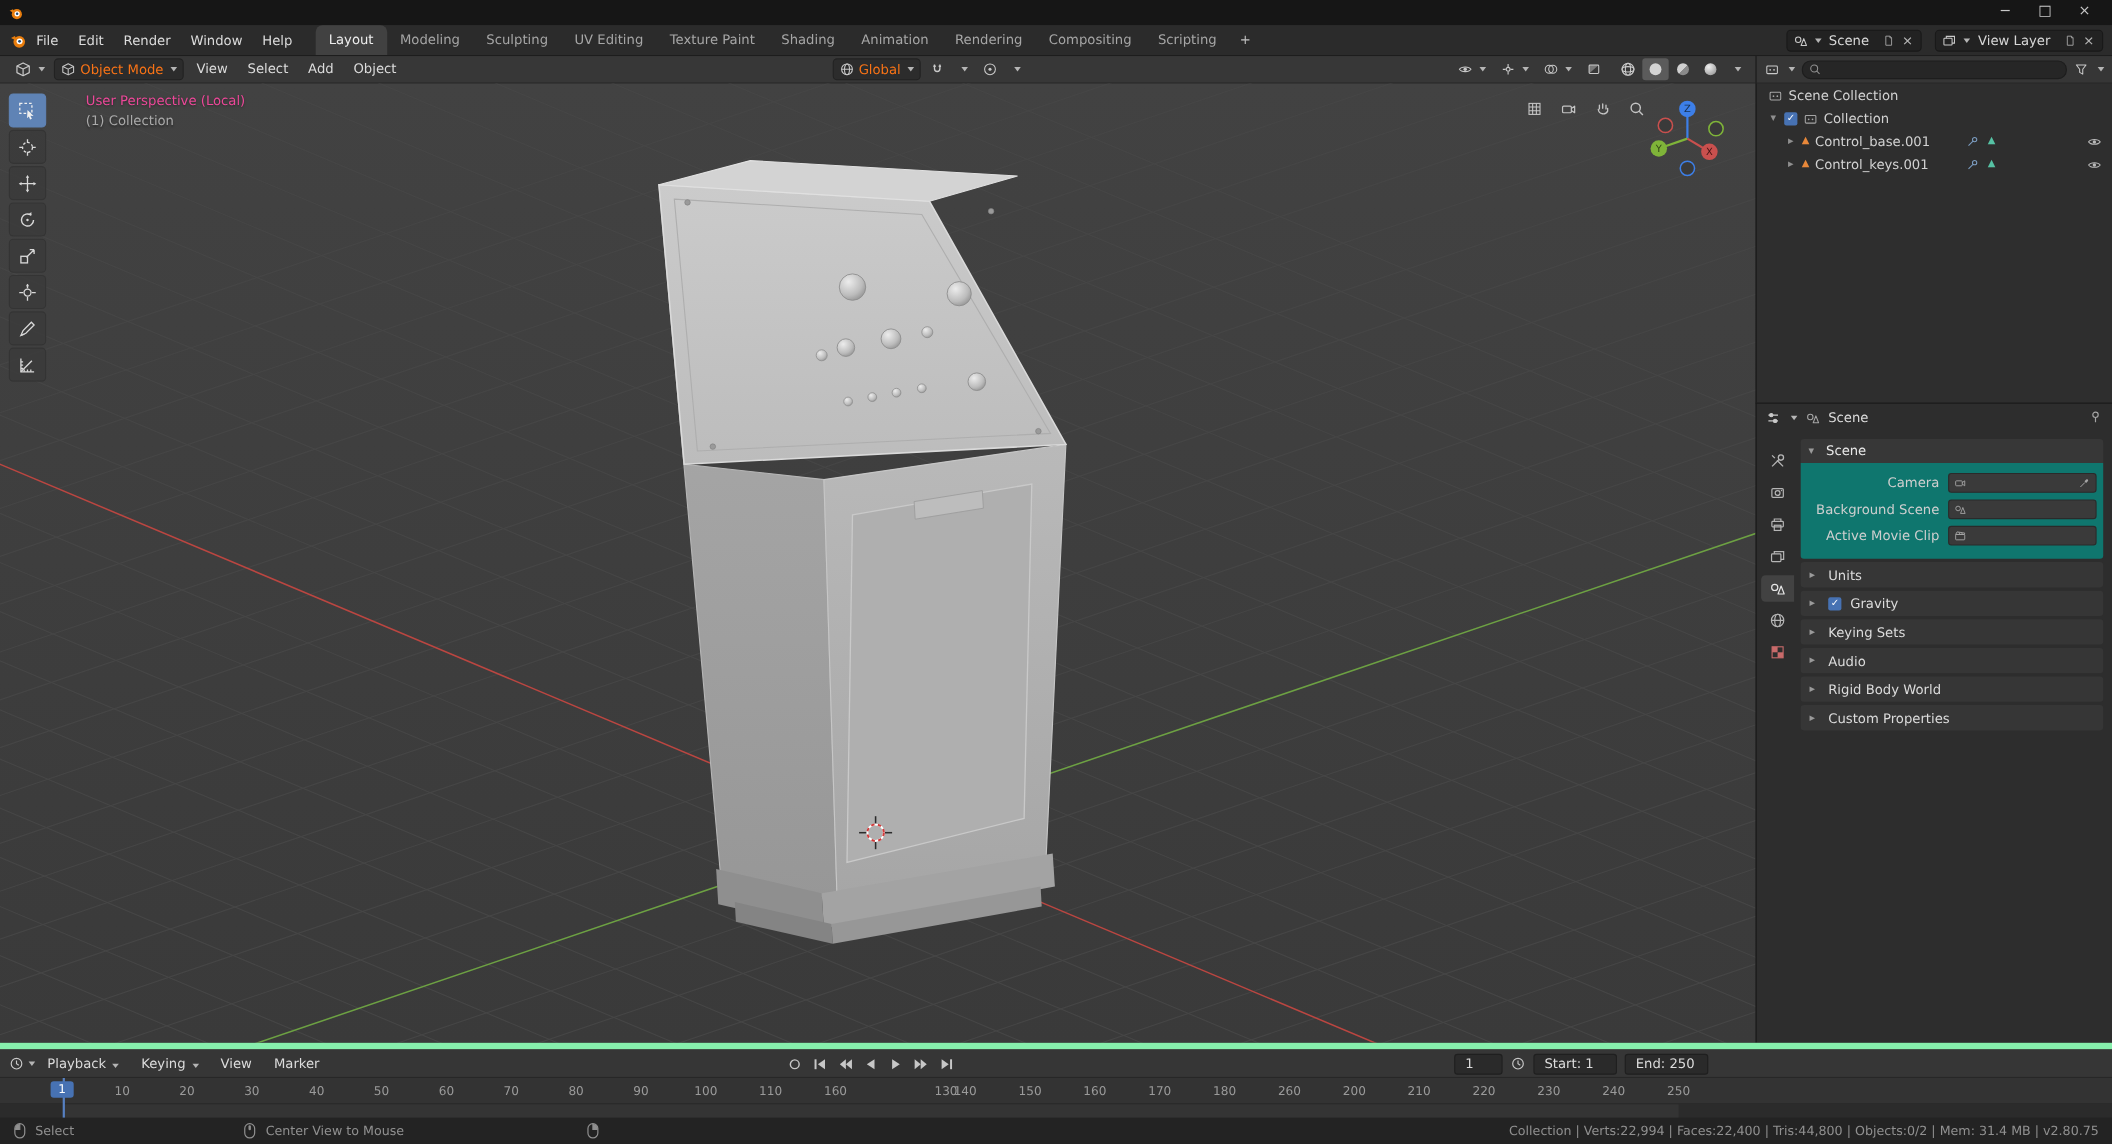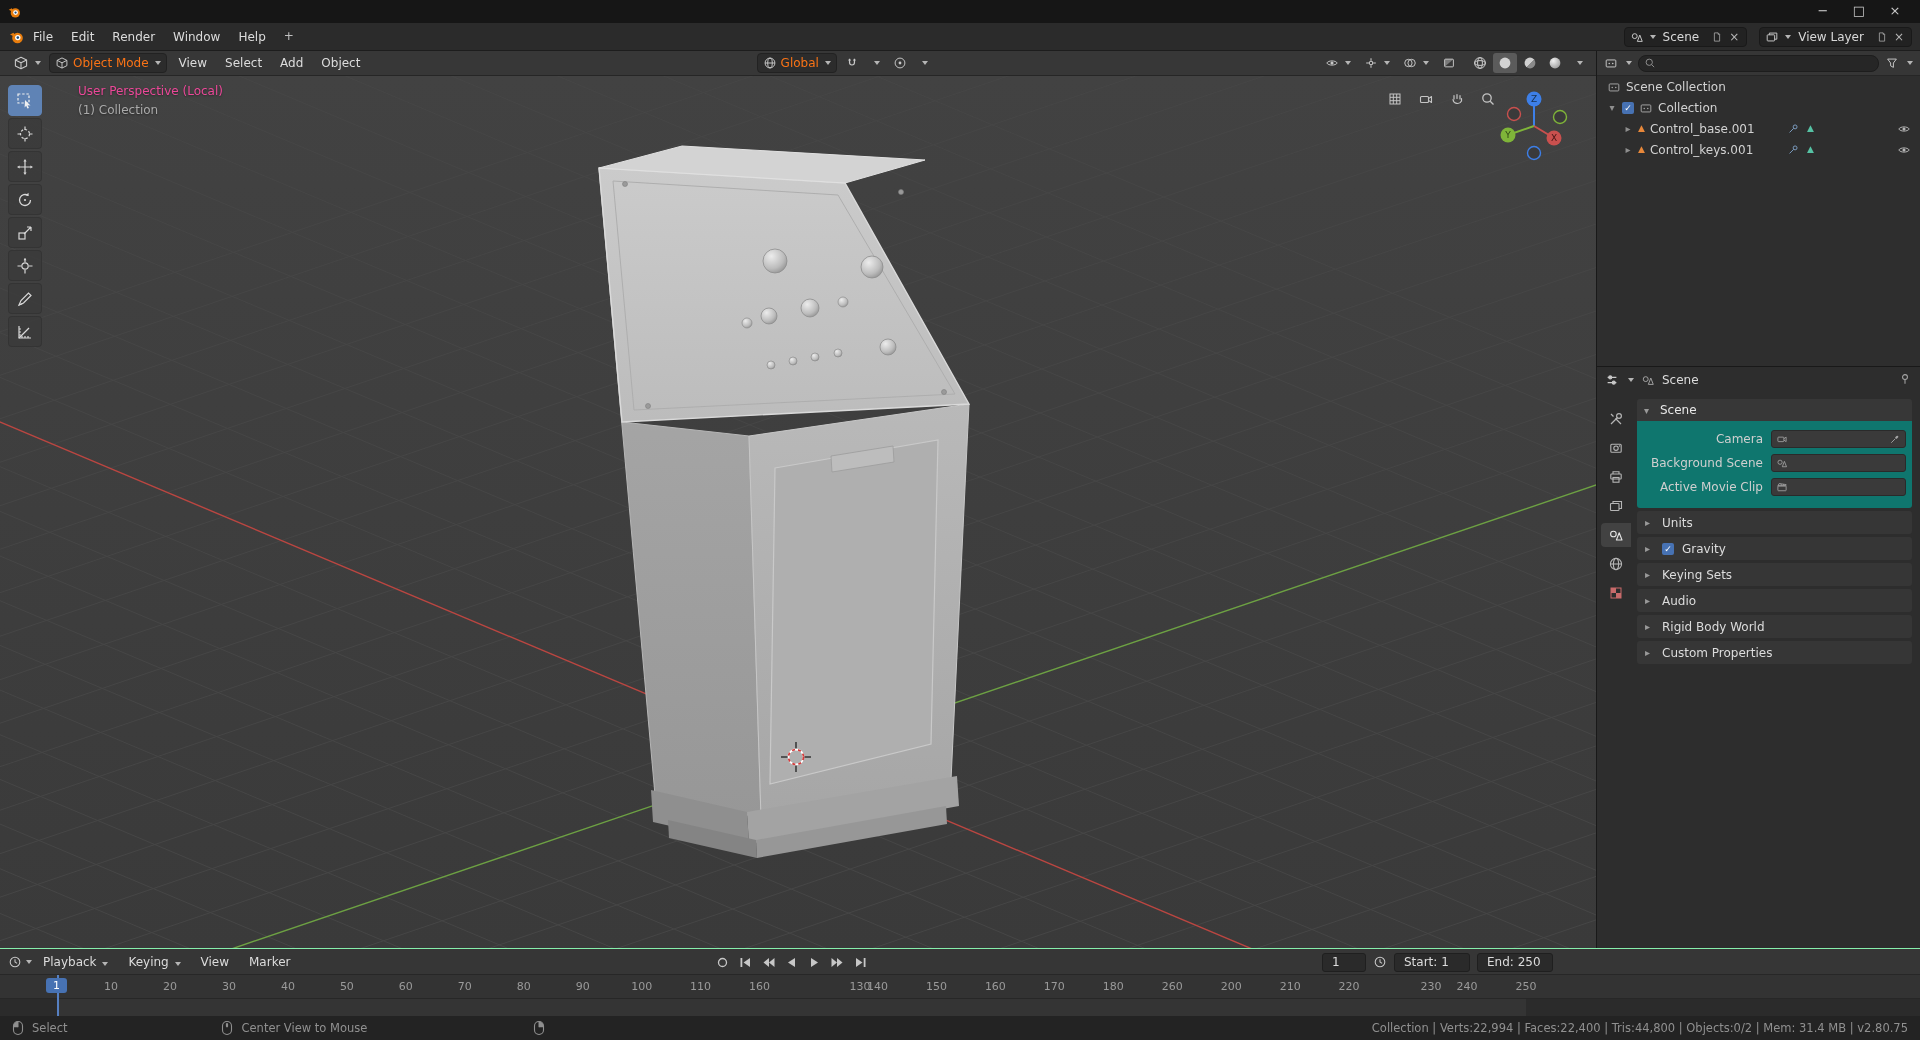--- a/index.html
+++ b/index.html
@@ -12,21 +12,21 @@
 .caret{width:0;height:0;border-left:3.5px solid transparent;border-right:3.5px solid transparent;border-top:4px solid #b5b5b5;display:inline-block;margin-left:2px}
 
 
 #titlebar{left:0;top:0;width:1920px;height:23px;background:#161616;display:flex;align-items:center;padding:0 7px;gap:7px}
 #titlebar .title{color:#cd6b3a;font-size:11px;white-space:nowrap}
 #win-controls{margin-left:auto;display:flex}
 .win-btn{width:36px;height:23px;text-align:center;line-height:21px;color:#c9c9c9;font-size:13px}
 
 
 #topbar{left:0;top:23px;width:1920px;height:28px;background:#2b2b2b;border-bottom:1px solid #1d1d1d;display:flex;align-items:center;padding:0 8px}
-.menubar{display:flex;align-items:center;height:100%}
+.menubar{display:flex;align-items:flex-end;height:100%}
 .menu-item{padding:0 9px;color:#dcdcdc;line-height:26px;white-space:nowrap}
 .tabs{display:flex;align-items:flex-end;height:100%;margin-left:12px}
 .tab{padding:6px 12px 7px;color:#a6a6a6;font-size:12px;border-radius:6px 6px 0 0;white-space:nowrap}
 .tab.active{background:#414141;color:#ededed}
 .tab.add{color:#c0c0c0;padding:6px 9px 7px}
 #topbar-right{margin-left:auto;display:flex;gap:12px;align-items:center}
 .selector{display:flex;align-items:center;background:#222;border:1px solid #191919;border-radius:4px;height:20px;padding:0 5px;gap:4px}
 .selector .name{color:#d8d8d8;padding:0 8px 0 3px}
 .xbtn{color:#b5b5b5;font-size:12px;padding:0 2px}
 
@@ -77,21 +77,21 @@
 .prop-panel-header{height:22px;display:flex;align-items:center;gap:7px;background:#373737;border-radius:3px 3px 0 0;padding:0 7px;color:#e8e8e8}
 .prop-body{background:#0f766e;border-radius:0 0 3px 3px;padding:9px 6px 12px;display:flex;flex-direction:column;gap:6px}
 .prop-row{display:flex;align-items:center;gap:8px}
 .prop-label{width:120px;text-align:right;color:#cfcfcf;white-space:nowrap}
 .prop-field{flex:1;height:18px;background:#3a3a3a;border:1px solid #2a2a2a;border-radius:3px;display:flex;align-items:center;padding:0 4px;gap:4px}
 .field-fill{flex:1}
 .section{height:23px;background:#363636;border-radius:3px;display:flex;align-items:center;gap:8px;padding:0 8px;margin-top:3px;color:#dcdcdc}
 .sec-arrow{color:#9a9a9a;font-size:10px;width:9px}
 
 
-#timeline{left:0;top:948px;width:1920px;height:68px;background:#2f2f2f;border-top:1px solid #86efac}
+#timeline{left:0;top:948px;width:1920px;height:68px;background:#2f2f2f;border-top:6px solid #86efac}
 #tl-header{position:relative;height:26px;background:#363636;border-bottom:1px solid #272727;display:flex;align-items:center;padding:0 8px;gap:2px}
 #tl-transport{position:absolute;left:712px;top:0;height:26px;display:flex;align-items:center;gap:3px}
 .tp-btn{width:20px;height:18px;display:flex;align-items:center;justify-content:center;border-radius:3px}
 .tp-btn svg{width:13px;height:11px;fill:#c7c7c7}
 #tl-right{position:absolute;left:1322px;top:0;height:26px;display:flex;align-items:center;gap:7px}
 .tl-field{background:#2a2a2a;border:1px solid #1f1f1f;border-radius:3px;height:19px;display:flex;align-items:center;padding:0 9px;color:#dcdcdc;white-space:nowrap}
 #tl-ruler{position:relative;height:24px;background:#333;border-bottom:1px solid #272727}
 .ruler-label{position:absolute;top:5px;transform:translateX(-50%);color:#9a9a9a;font-size:11px}
 #tl-track{position:relative;height:17px;background:#2b2b2b}
 #tl-range{position:absolute;left:58px;top:0;width:1468px;height:17px;background:#343434}
@@ -326,20 +326,33 @@
       <circle cx="9.8" cy="8.6" r="2.7" fill="#ffffff"></circle>
       <circle cx="9.8" cy="8.6" r="1.3" fill="#1c4a78"></circle>
     </svg>
     <div class="menubar">
 
     <div class="menu-item">File</div>
         <div class="menu-item">Edit</div>
         <div class="menu-item">Render</div>
         <div class="menu-item">Window</div>
         <div class="menu-item">Help</div>
+      </div>
+    <div class="tabs">
+
+    <div class="tab active">Layout</div>
+        <div class="tab">Modeling</div>
+        <div class="tab">Sculpting</div>
+        <div class="tab">UV Editing</div>
+        <div class="tab">Texture Paint</div>
+        <div class="tab">Shading</div>
+        <div class="tab">Animation</div>
+        <div class="tab">Rendering</div>
+        <div class="tab">Compositing</div>
+        <div class="tab">Scripting</div>
       </div>
     <div class="tab add">+</div>
     <div id="topbar-right">
       <div class="selector">
         <svg class="i14 ic">
             <use href="#sym-scene"></use>
           </svg>
         <span class="caret"></span>
         <span class="name">Scene</span>
         <svg class="i12 dim">
@@ -950,21 +963,21 @@
         <span class="ruler-label" style="left: 860px; text-align: center;">130</span>
         <span class="ruler-label" style="left: 877.475px;">140</span>
         <span class="ruler-label" style="left: 936.429px;">150</span>
         <span class="ruler-label" style="left: 995.385px;">160</span>
         <span class="ruler-label" style="left: 1054.34px;">170</span>
         <span class="ruler-label" style="left: 1113.29px;">180</span>
         <span class="ruler-label" style="left: 1172.25px;">260</span>
         <span class="ruler-label" style="left: 1231.2px;">200</span>
         <span class="ruler-label" style="left: 1290.16px;">210</span>
         <span class="ruler-label" style="left: 1349.11px;">220</span>
-        <span class="ruler-label" style="left: 1408.07px; margin-left: 23px;">230</span>
+        <span class="ruler-label" style="left: 1408.07px;">230</span>
         <span class="ruler-label" style="left: 1467.02px;">240</span>
         <span class="ruler-label" style="left: 1525.98px;">250</span>
       </div>
     <div id="tl-track">
         <div id="tl-range"></div>
       </div>
     <div id="playhead"></div>
     <div id="frame-badge">1</div>
   </div>
 

